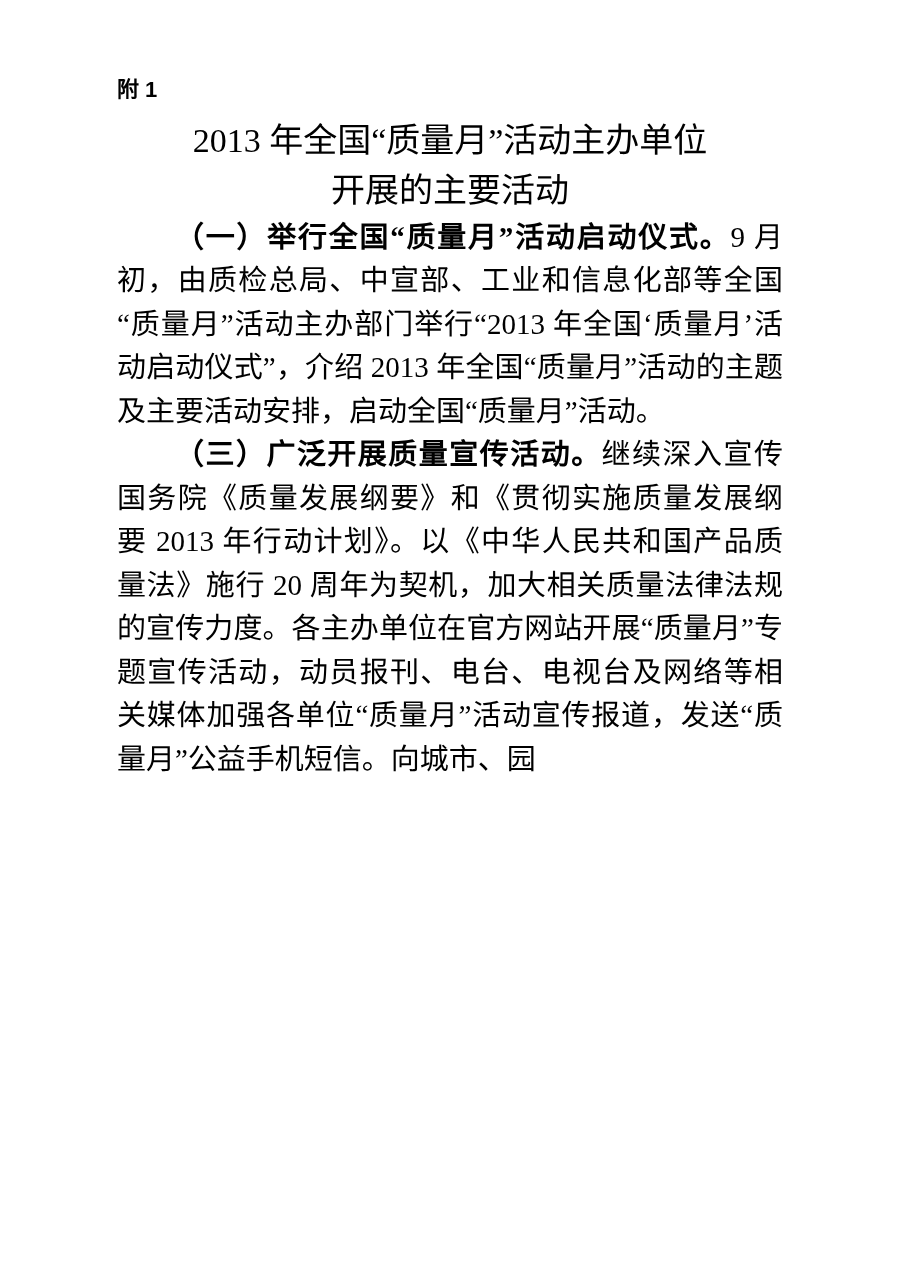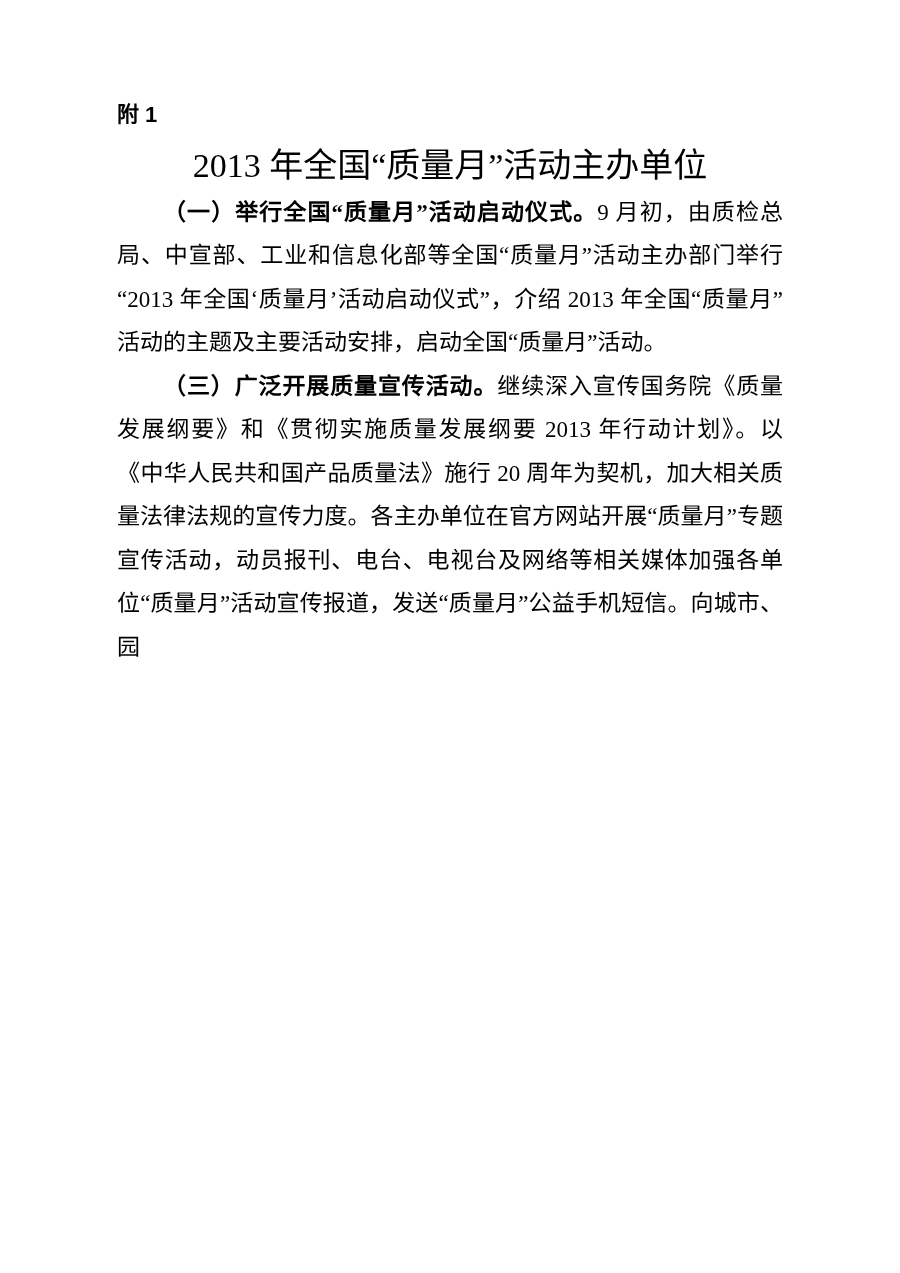--- a/index.html
+++ b/index.html
@@ -12,21 +12,21 @@
       width: 900px;
       height: 1273px;
       margin: 0 auto;
       background: #ffffff;
       color: #000000;
       overflow: hidden;
       font-family: "Liberation Serif", serif;
     }
     .content {
       margin: 0 117px;
-      padding-top: 101px;
+      padding-top: 76px;
     }
     .attachment-label {
       font-family: "Liberation Sans", sans-serif;
       font-weight: bold;
       font-size: 22px;
       line-height: 1.25;
       text-align: left;
     }
     .doc-title {
       margin: 12px 0 0 0;
@@ -42,40 +42,41 @@
     .section-heading {
       font-family: "Liberation Sans", sans-serif;
       font-weight: bold;
       font-size: 24px;
       line-height: 1.3;
       text-indent: 2em;
       margin: 33px 0 7px 0;
     }
     .body-para {
       font-family: "Liberation Serif", serif;
-      font-size: 23px;
+      font-size: 29px;
       line-height: 43.5px;
       text-align: justify;
       text-indent: 2em;
       margin: 0;
     }
     .body-para .para-lead {
       font-weight: bold;
     }
   </style>
 </head>
 <body>
 
 <div class="page">
   <div class="content">
 
     <div class="attachment-label">附 1</div>
 
     <h1 class="doc-title">
       <span class="title-line">2013 年全国“质量月”活动主办单位</span>
+      <span class="title-line">开展的主要活动</span>
     </h1>
 
 
     <p class="body-para"><span class="para-lead">（一）举行全国“质量月”活动启动仪式。</span><span>9 月初，由质检总局、中宣部、工业和信息化部等全国“质量月”活动主办部门举行“2013 年全国‘质量月’活动启动仪式”，介绍 2013 年全国“质量月”活动的主题及主要活动安排，启动全国“质量月”活动。</span></p>
 
 
     <p class="body-para"><span class="para-lead">（三）广泛开展质量宣传活动。</span><span>继续深入宣传国务院《质量发展纲要》和《贯彻实施质量发展纲要 2013 年行动计划》。以《中华人民共和国产品质量法》施行 20 周年为契机，加大相关质量法律法规的宣传力度。各主办单位在官方网站开展“质量月”专题宣传活动，动员报刊、电台、电视台及网络等相关媒体加强各单位“质量月”活动宣传报道，发送“质量月”公益手机短信。向城市、园</span></p>
 
   </div>
 </div>

